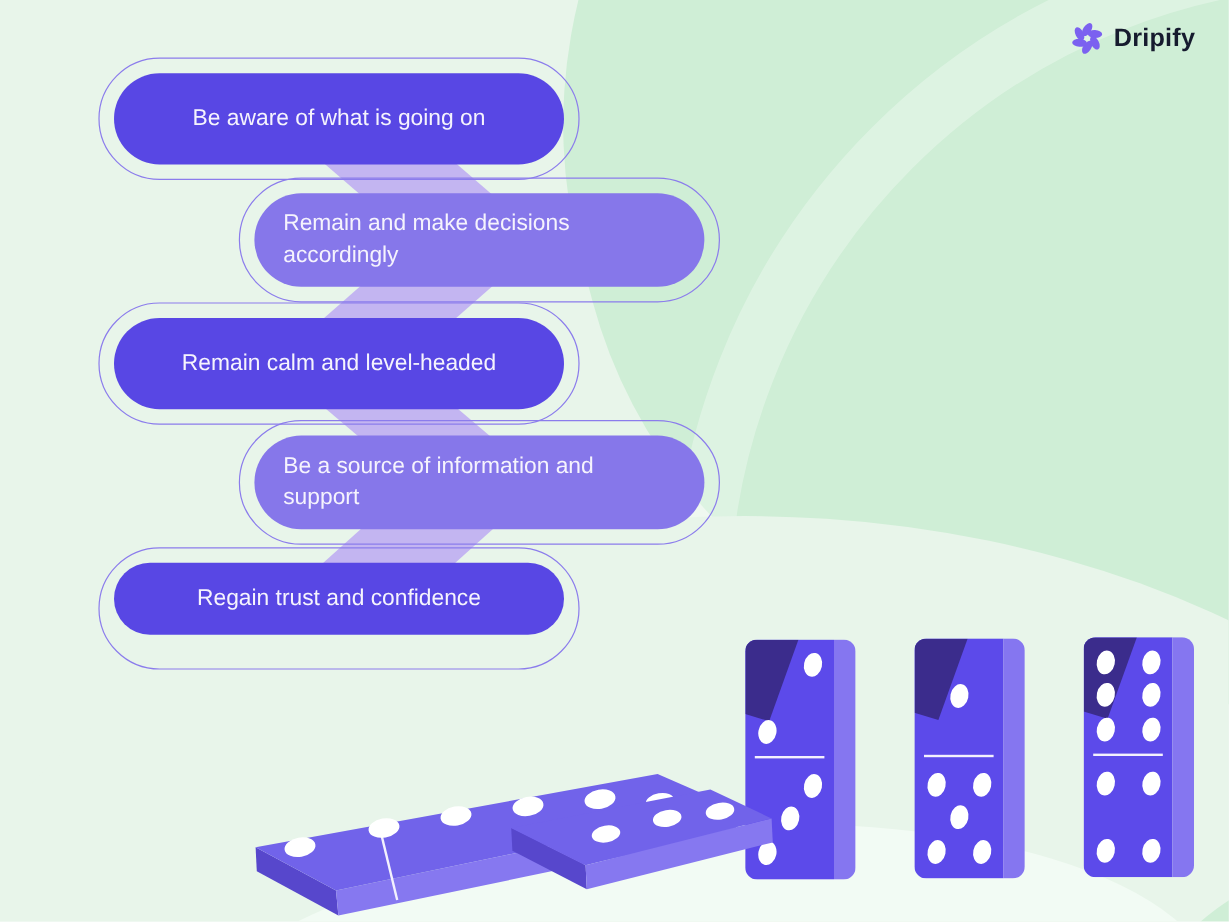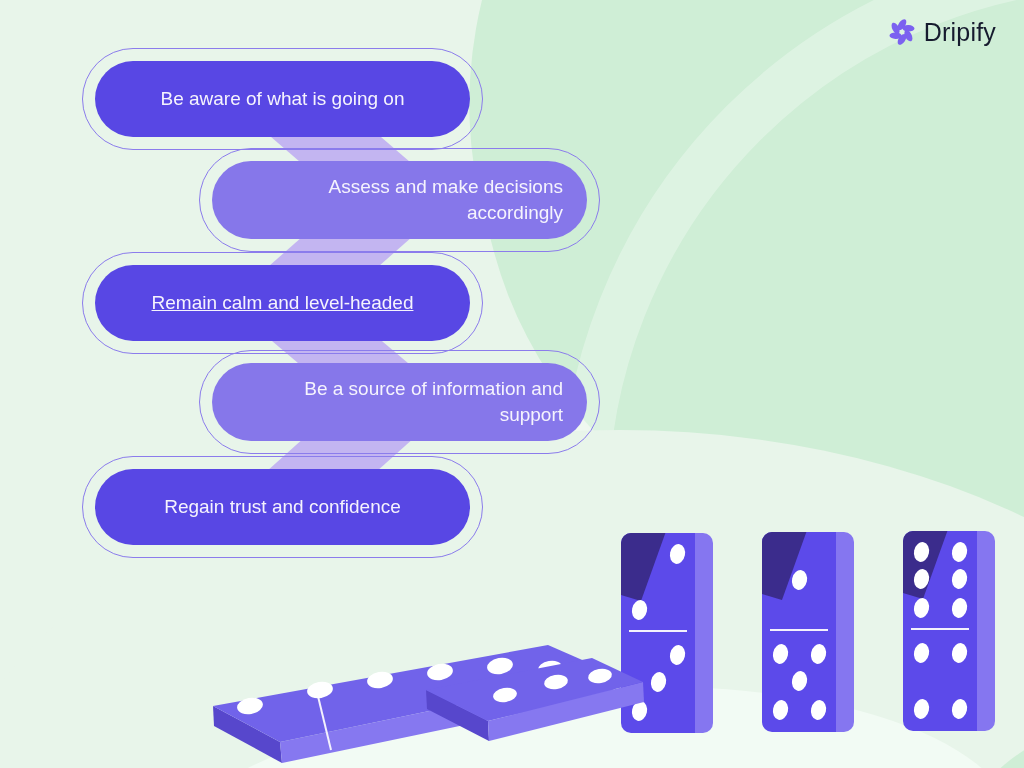--- a/index.html
+++ b/index.html
@@ -27,35 +27,35 @@
   .bg-corner{left:950px;top:710px;width:220px;height:160px;background:var(--background-dark);
              border-radius:100% 0 0 0;}
 
   
   #bands-svg{position:absolute;left:0;top:0;z-index:5;pointer-events:none;}
 
   
   .ring{position:absolute;z-index:8;border:1.6px solid var(--outline);border-radius:60px;
         box-sizing:border-box;background:transparent;}
   .pill{position:absolute;z-index:10;border-radius:42px;display:flex;align-items:center;
-        justify-content:center;text-align:right;color:var(--pill-text);font-size:19px;
+        justify-content:center;text-align:left;color:var(--pill-text);font-size:19px;
         line-height:1.35;padding:0 24px;box-sizing:border-box;}
   .step-group.dark .pill{background:var(--pill-dark);}
   .step-group.light .pill{background:var(--pill-light);}
 
   .step0 .ring{left:82px;top:48px;width:401px;height:102px;}
   .step0 .pill{left:95px;top:61px;width:375px;height:76px;}
   .step1 .ring{left:199px;top:148px;width:401px;height:104px;}
   .step1 .pill{left:212px;top:161px;width:375px;height:78px;}
   .step2 .ring{left:82px;top:252px;width:401px;height:102px;}
-  .step2 .pill{left:95px;top:265px;width:375px;height:76px;text-decoration:underline;}
+  .step2 .pill{left:95px;top:265px;width:375px;height:76px;}
   .step3 .ring{left:199px;top:350px;width:401px;height:104px;}
   .step3 .pill{left:212px;top:363px;width:375px;height:78px;}
   .step4 .ring{left:82px;top:456px;width:401px;height:102px;}
-  .step4 .pill{left:95px;top:469px;width:375px;height:76px;}
+  .step4 .pill{left:95px;top:469px;width:375px;height:60px;}
   .step1 .pill span,.step3 .pill span{max-width:330px;display:inline-block;}
 
   
   .title-crisis{position:absolute;left:233px;top:591px;z-index:20;color:var(--title-text);
         font-size:110px;letter-spacing:-2px;font-weight:400;line-height:1;}
   .title-management{position:absolute;left:622px;top:471px;z-index:20;color:var(--title-text);
         font-size:62px;letter-spacing:3px;font-weight:400;line-height:1;}
 
   
   .domino{position:absolute;z-index:25;width:92px;height:200px;border-radius:10px;overflow:hidden;}
@@ -71,21 +71,21 @@
        transform:rotate(12deg);}
   .domino-0{left:621px;top:533px;}
   .domino-1{left:762px;top:532px;}
   .domino-2{left:903px;top:531px;}
 
   
   #fallen-svg{position:absolute;left:0;top:0;z-index:30;pointer-events:none;}
 
   
   .logo{position:absolute;right:28px;top:17px;z-index:40;display:flex;align-items:center;gap:7px;}
-  .logo-text{font-size:25px;font-weight:normal;color:var(--logo-text);letter-spacing:0.2px;text-align:right;}
+  .logo-text{font-size:21px;font-weight:bold;color:var(--logo-text);letter-spacing:0.2px;text-align:right;}
 </style>
 </head>
 <body>
 
 <div id="canvas">
 
   <div class="bg-shape bg-blob"></div>
   <div class="bg-shape bg-arc"></div>
   <div class="bg-shape bg-cut"></div>
   <div class="bg-shape bg-swoosh"></div>
@@ -100,21 +100,21 @@
 
   <div class="step-group step0 dark">
     <div class="ring"></div>
     <div class="pill">
         <span>Be aware of what is going on</span>
       </div>
   </div>
   <div class="step-group step1 light">
     <div class="ring"></div>
     <div class="pill">
-        <span>Assess and make decisions accordingly</span>
+        <span>Remain and make decisions accordingly</span>
       </div>
   </div>
   <div class="step-group step2 dark">
     <div class="ring"></div>
     <div class="pill">
         <span>Remain calm and level-headed</span>
       </div>
   </div>
   <div class="step-group step3 light">
     <div class="ring"></div>

